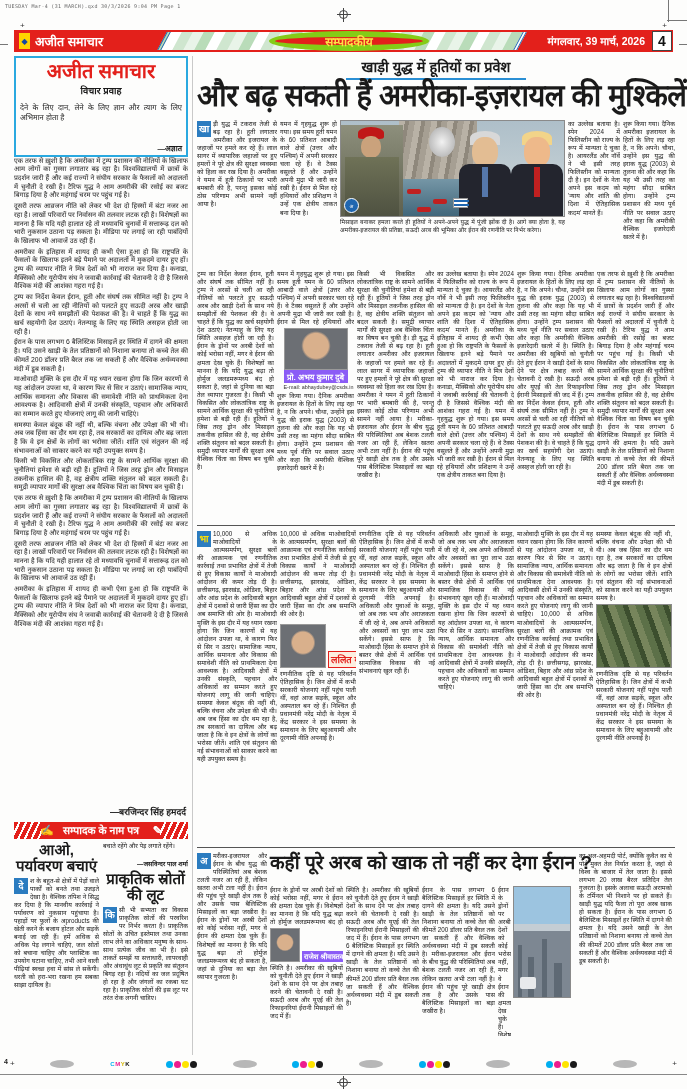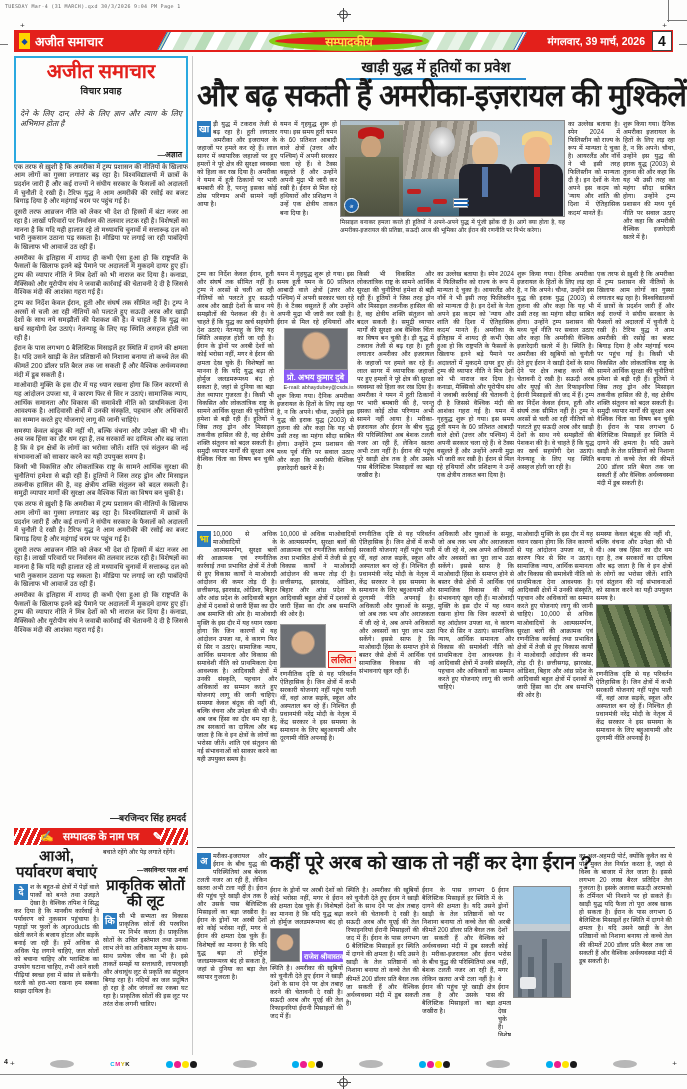--- a/index.html
+++ b/index.html
@@ -29,21 +29,21 @@
   .bodytxt { font-size:6.3px; line-height:1.28; text-align:justify; color:#222; overflow:hidden; }
   .bodytxt p { margin-bottom:2px; }
   .dc { float:left; width:14px; height:16px; background:#2b7cc0; color:#fff; font-weight:bold; font-size:9.5px; display:flex; align-items:center; justify-content:center; margin:1px 2px 0 0; }
   .dc.yel { color:#ffe100; }
 
   
   .leftcol { position:absolute; left:14px; top:56px; width:179px; height:999px; border-right:1px solid #c9c9c9; padding-right:4px; }
   .brandbox { border:2px solid #2aa9e0; padding:3px 4px 2px; }
   .brand { color:#e3201b; font-weight:800; font-size:20px; text-align:center; line-height:1.05; font-family:"Liberation Serif", serif; }
   .thought-title { font-weight:bold; font-size:9.5px; text-align:center; margin-top:2px; }
-  .thought-text { font-size:7.6px; line-height:1.3; margin-top:12px; text-align:justify;font-style:italic; }
+  .thought-text { font-size:7.6px; line-height:1.3; margin-top:6px; text-align:justify; }
   .thought-author { font-weight:bold; font-size:7.6px; float:right;margin-top:20px; }
   .lefthead { font-weight:800; font-size:20px; text-align:center; margin:5px 0 3px; line-height:1.05; }
   .ed-body { height:645px; font-size:6.8px; }
   .ed-sig { text-align:right; font-weight:bold; font-size:9px; margin:3px 2px 4px 0; }
 
   .letters-banner { position:relative; height:17px; background:#e3201b; display:flex; align-items:center; justify-content:center; color:#fff; font-weight:bold; font-size:10.5px; overflow:hidden; margin-bottom:3px; }
   .lb-stripes { position:absolute; top:0; bottom:0; width:28px; background:repeating-linear-gradient(115deg,transparent 0 4px,#ffffff 4px 6px); }
   .lb-pen { position:absolute; font-size:11px; color:#fff; z-index:2; }
   .letters-cols { display:flex; gap:4px; }
   .letters-cols .lcol { width:86px; height:158px; overflow:hidden; }

